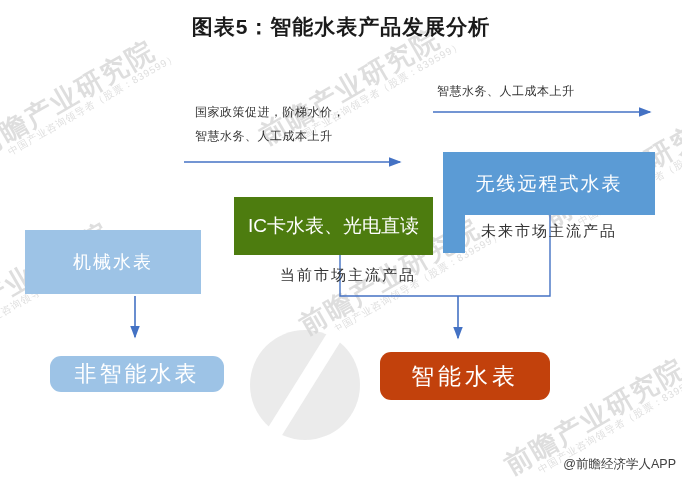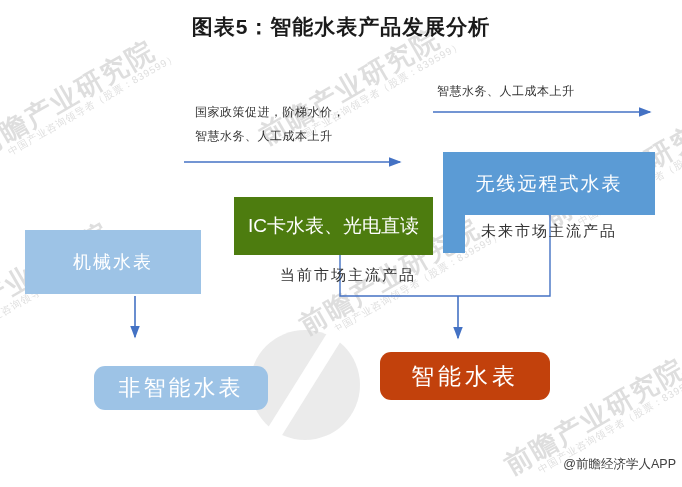--- a/index.html
+++ b/index.html
@@ -39,21 +39,21 @@
   .box-a{left:25px;top:230px;width:176px;height:64px;font-size:18px;letter-spacing:2px;}
   .box-b{left:234px;top:197px;width:199px;height:58px;font-size:19px;line-height:24px;}
   .box-b .wrapline{width:180px;margin:0 auto;}
   .box-c{left:443px;top:152px;width:212px;height:63px;font-size:19px;letter-spacing:2px;}
   .step-rect{left:443px;top:208px;width:22px;height:45px;}
   .sub-label{position:absolute;font-size:15px;color:#333;letter-spacing:2px;text-align:center;}
   .sub-current{left:233px;top:266px;width:230px;}
   .sub-future{left:443px;top:222px;width:212px;font-family:Liberation Serif, serif;}
   .round-box{position:absolute;display:flex;align-items:center;justify-content:center;
        color:#fff;border-radius:11px;}
-  .box-nonsmart{left:50px;top:366px;width:174px;height:44px;font-size:22px;letter-spacing:3px;margin-left:44px;}
+  .box-nonsmart{left:50px;top:356px;width:174px;height:36px;font-size:22px;letter-spacing:3px;}
   .box-smart{left:380px;top:352px;width:170px;height:48px;font-size:23px;letter-spacing:4px;}
   
   .connectors{position:absolute;left:0;top:0;width:682px;height:487px;pointer-events:none;}
   
   .footer-source{position:absolute;left:8px;top:456px;font-size:12.5px;color:#404040;}
   .footer-brand{position:absolute;right:6px;top:456px;font-size:12.5px;color:#404040;}
 </style>
 </head>
 <body>
 

